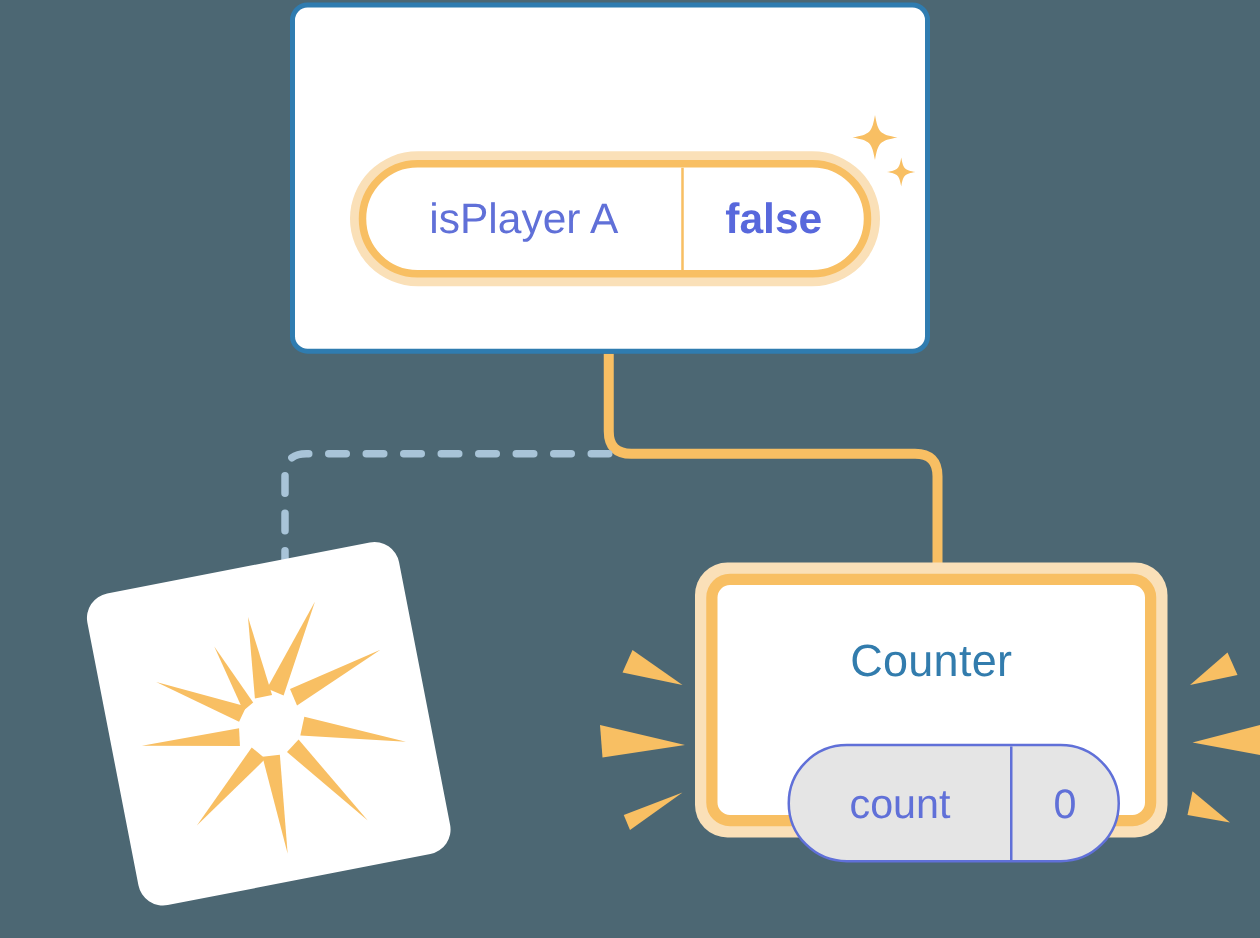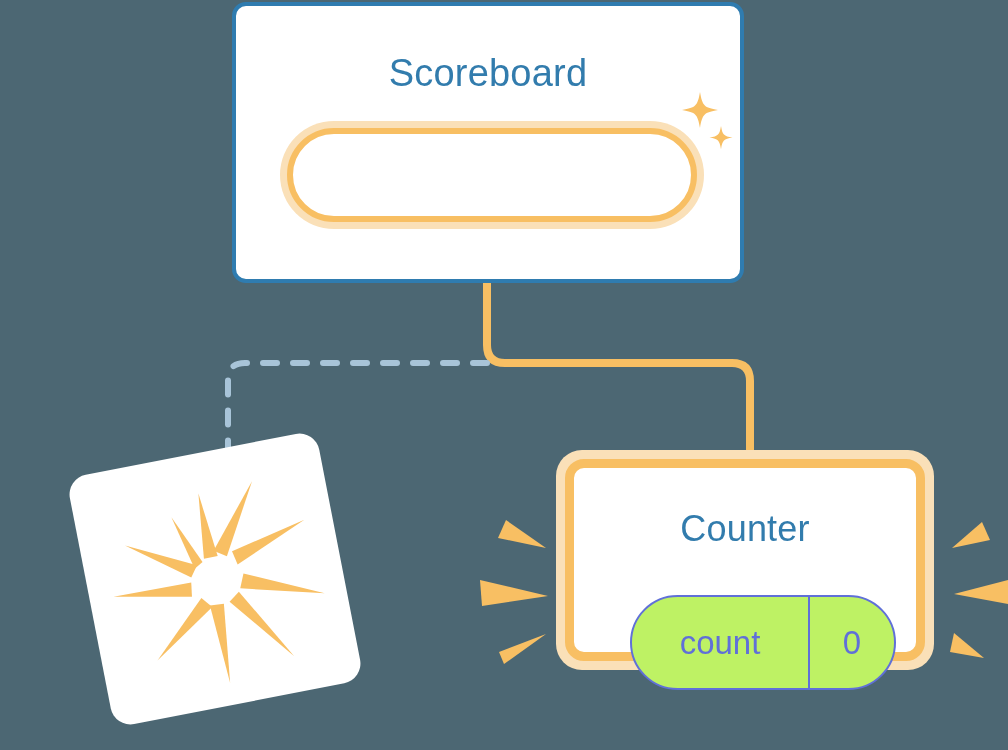--- a/index.html
+++ b/index.html
@@ -96,21 +96,21 @@
   }
   #card-scoreboard .card-title { top: 46px; }
   #card-counter .card-title { top: 40px; font-size: 36px; }
 
   
   .pill {
     position: absolute;
     display: flex;
     align-items: stretch;
     box-sizing: border-box;
-    background: #bef264;
+    background: #e5e5e5;
   }
 
   
   #pill-isplayera {
     left: 44px;
     top: 115px;
     width: 424px;
     height: 108px;
     border-radius: 54px;
     background: #fae0b8;
@@ -216,24 +216,25 @@
 <div id="stage">
 
   <svg id="connectors" viewBox="0 0 1008 750" xmlns="http://www.w3.org/2000/svg">
 
     <path d="M 487 283 L 487 345 Q 487 363 505 363 L 732 363 Q 750 363 750 381 L 750 460" fill="none" stroke="#f8bf63" stroke-width="8" stroke-linecap="butt"></path>
 
     <path d="M 487 363 L 245 363 Q 228 363 228 380 L 228 478" fill="none" stroke="#a8c4d8" stroke-width="6" stroke-linecap="round" stroke-dasharray="14 16"></path>
   </svg>
 
   <div class="card" id="card-scoreboard">
-    <div class="card-title">Scoreboard</div>
 
     <div class="pill" id="pill-isplayera">
       <div class="pill-ring">
+        <div class="pill-key">isPlayer A</div>
+        <div class="pill-val">false</div>
       </div>
     </div>
   </div>
 
   <svg class="deco-svg" id="sparkle-stars" viewBox="0 0 70 80" xmlns="http://www.w3.org/2000/svg">
     <path fill="#f8bf63" d="M28 2 C30.5 16 32 17.5 46 20 C32 22.5 30.5 24 28 38 C25.5 24 24 22.5 10 20 C24 17.5 25.5 16 28 2 Z"></path>
     <path fill="#f8bf63" d="M49 36 C50.6 45 51.6 46 60.5 47.6 C51.6 49.2 50.6 50.2 49 59.2 C47.4 50.2 46.4 49.2 37.5 47.6 C46.4 46 47.4 45 49 36 Z"></path>
   </svg>
 
   <div class="card" id="card-blank"></div>

